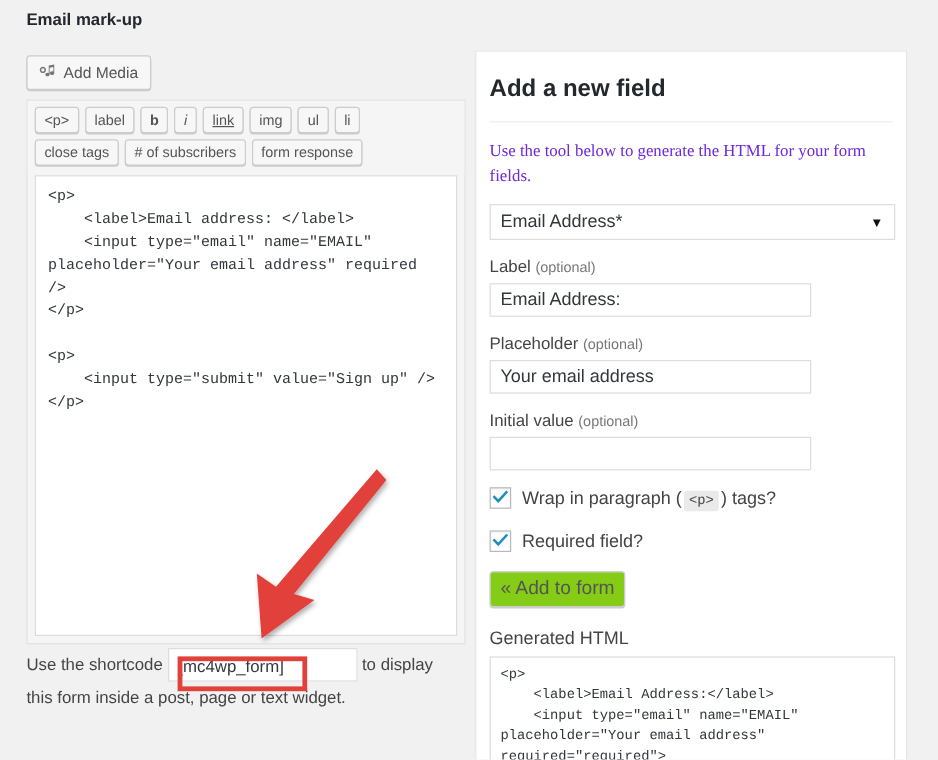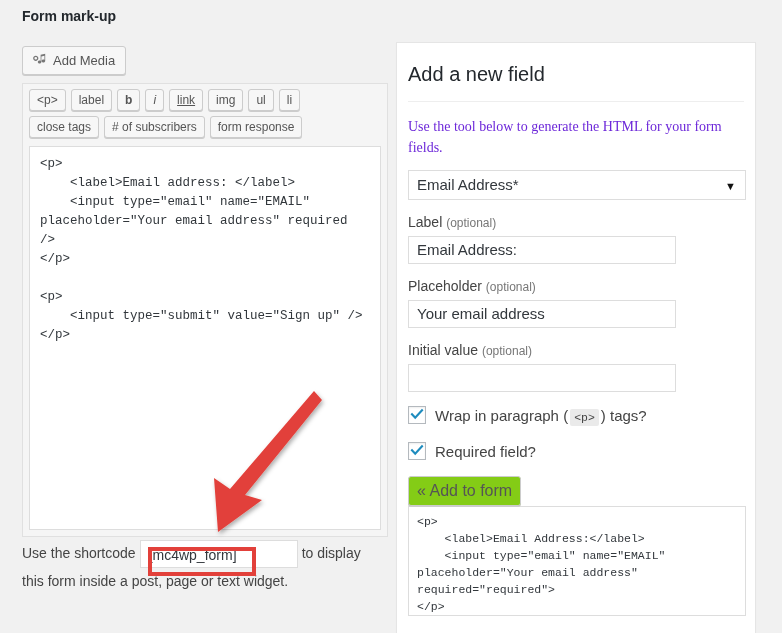--- a/index.html
+++ b/index.html
@@ -150,21 +150,21 @@
     height: 600px;
     background: #fff;
     border: 1px solid #e5e5e5;
     box-shadow: 0 1px 1px rgba(0,0,0,.04);
     box-sizing: border-box;
     padding: 0 11px;
     overflow: hidden;
   }
   .panel-title {
     font-size: 20px;
-    font-weight: normal;
+    font-weight: bold;
     color: #23282d;
     margin: 0;
     padding: 18px 0 14px 0;
     border-bottom: 1px solid #eee;
     line-height: 26px;
   }
   .panel-desc {
     margin: 14px 0 12px 0;
     font-size: 14px;
     line-height: 21px;
@@ -292,21 +292,21 @@
     box-sizing: border-box;
   }
 </style>
 </head>
 <body>
 
 <div id="root">
 
   <div class="left-col">
 
-    <h3 class="section-title">Form mark-up</h3>
+    <h3 class="section-title">Email mark-up</h3>
 
     <div class="add-media-row">
       <button class="btn-add-media">
         <span class="media-icon">
           <svg width="15" height="15" viewBox="0 0 20 20" aria-hidden="true">
             <path fill="#777" d="M5 3.5c-1.9 0-3.5 1.6-3.5 3.5S3.1 10.5 5 10.5 8.5 8.9 8.5 7 6.9 3.5 5 3.5zm0 5.3A1.8 1.8 0 1 1 5 5.2a1.8 1.8 0 0 1 0 3.6z"></path>
             <path fill="#777" d="M11.5 2.2v8.3c-.4-.2-.9-.4-1.4-.4-1.3 0-2.4.9-2.4 2s1.1 2 2.4 2 2.4-.9 2.4-2V4.6l4.1-.9v5.2c-.4-.2-.9-.3-1.4-.3-1.3 0-2.4.9-2.4 2s1.1 2 2.4 2 2.4-.9 2.4-2V1l-6.1 1.2z"></path>
           </svg>
         </span>
         <span>Add Media</span>
@@ -392,20 +392,21 @@
       <span class="cb">
         <svg width="14" height="14" viewBox="0 0 14 14" aria-hidden="true">
           <path d="M2 7.2 L5.2 10.6 L12 3.2" stroke="#1e8cbe" stroke-width="2.1" fill="none" stroke-linecap="square"></path>
         </svg>
       </span>
       <span>Required field?</span>
     </div>
 
     <button class="btn-add-to-form">« Add to form</button>
 
+    <div class="gen-label">Generated HTML</div>
     <div class="gen-code">&lt;p&gt;
     &lt;label&gt;Email Address:&lt;/label&gt;
     &lt;input type="email" name="EMAIL"
 placeholder="Your email address"
 required="required"&gt;
 &lt;/p&gt;</div>
 
   </div>
 
   <div class="annot-layer">

